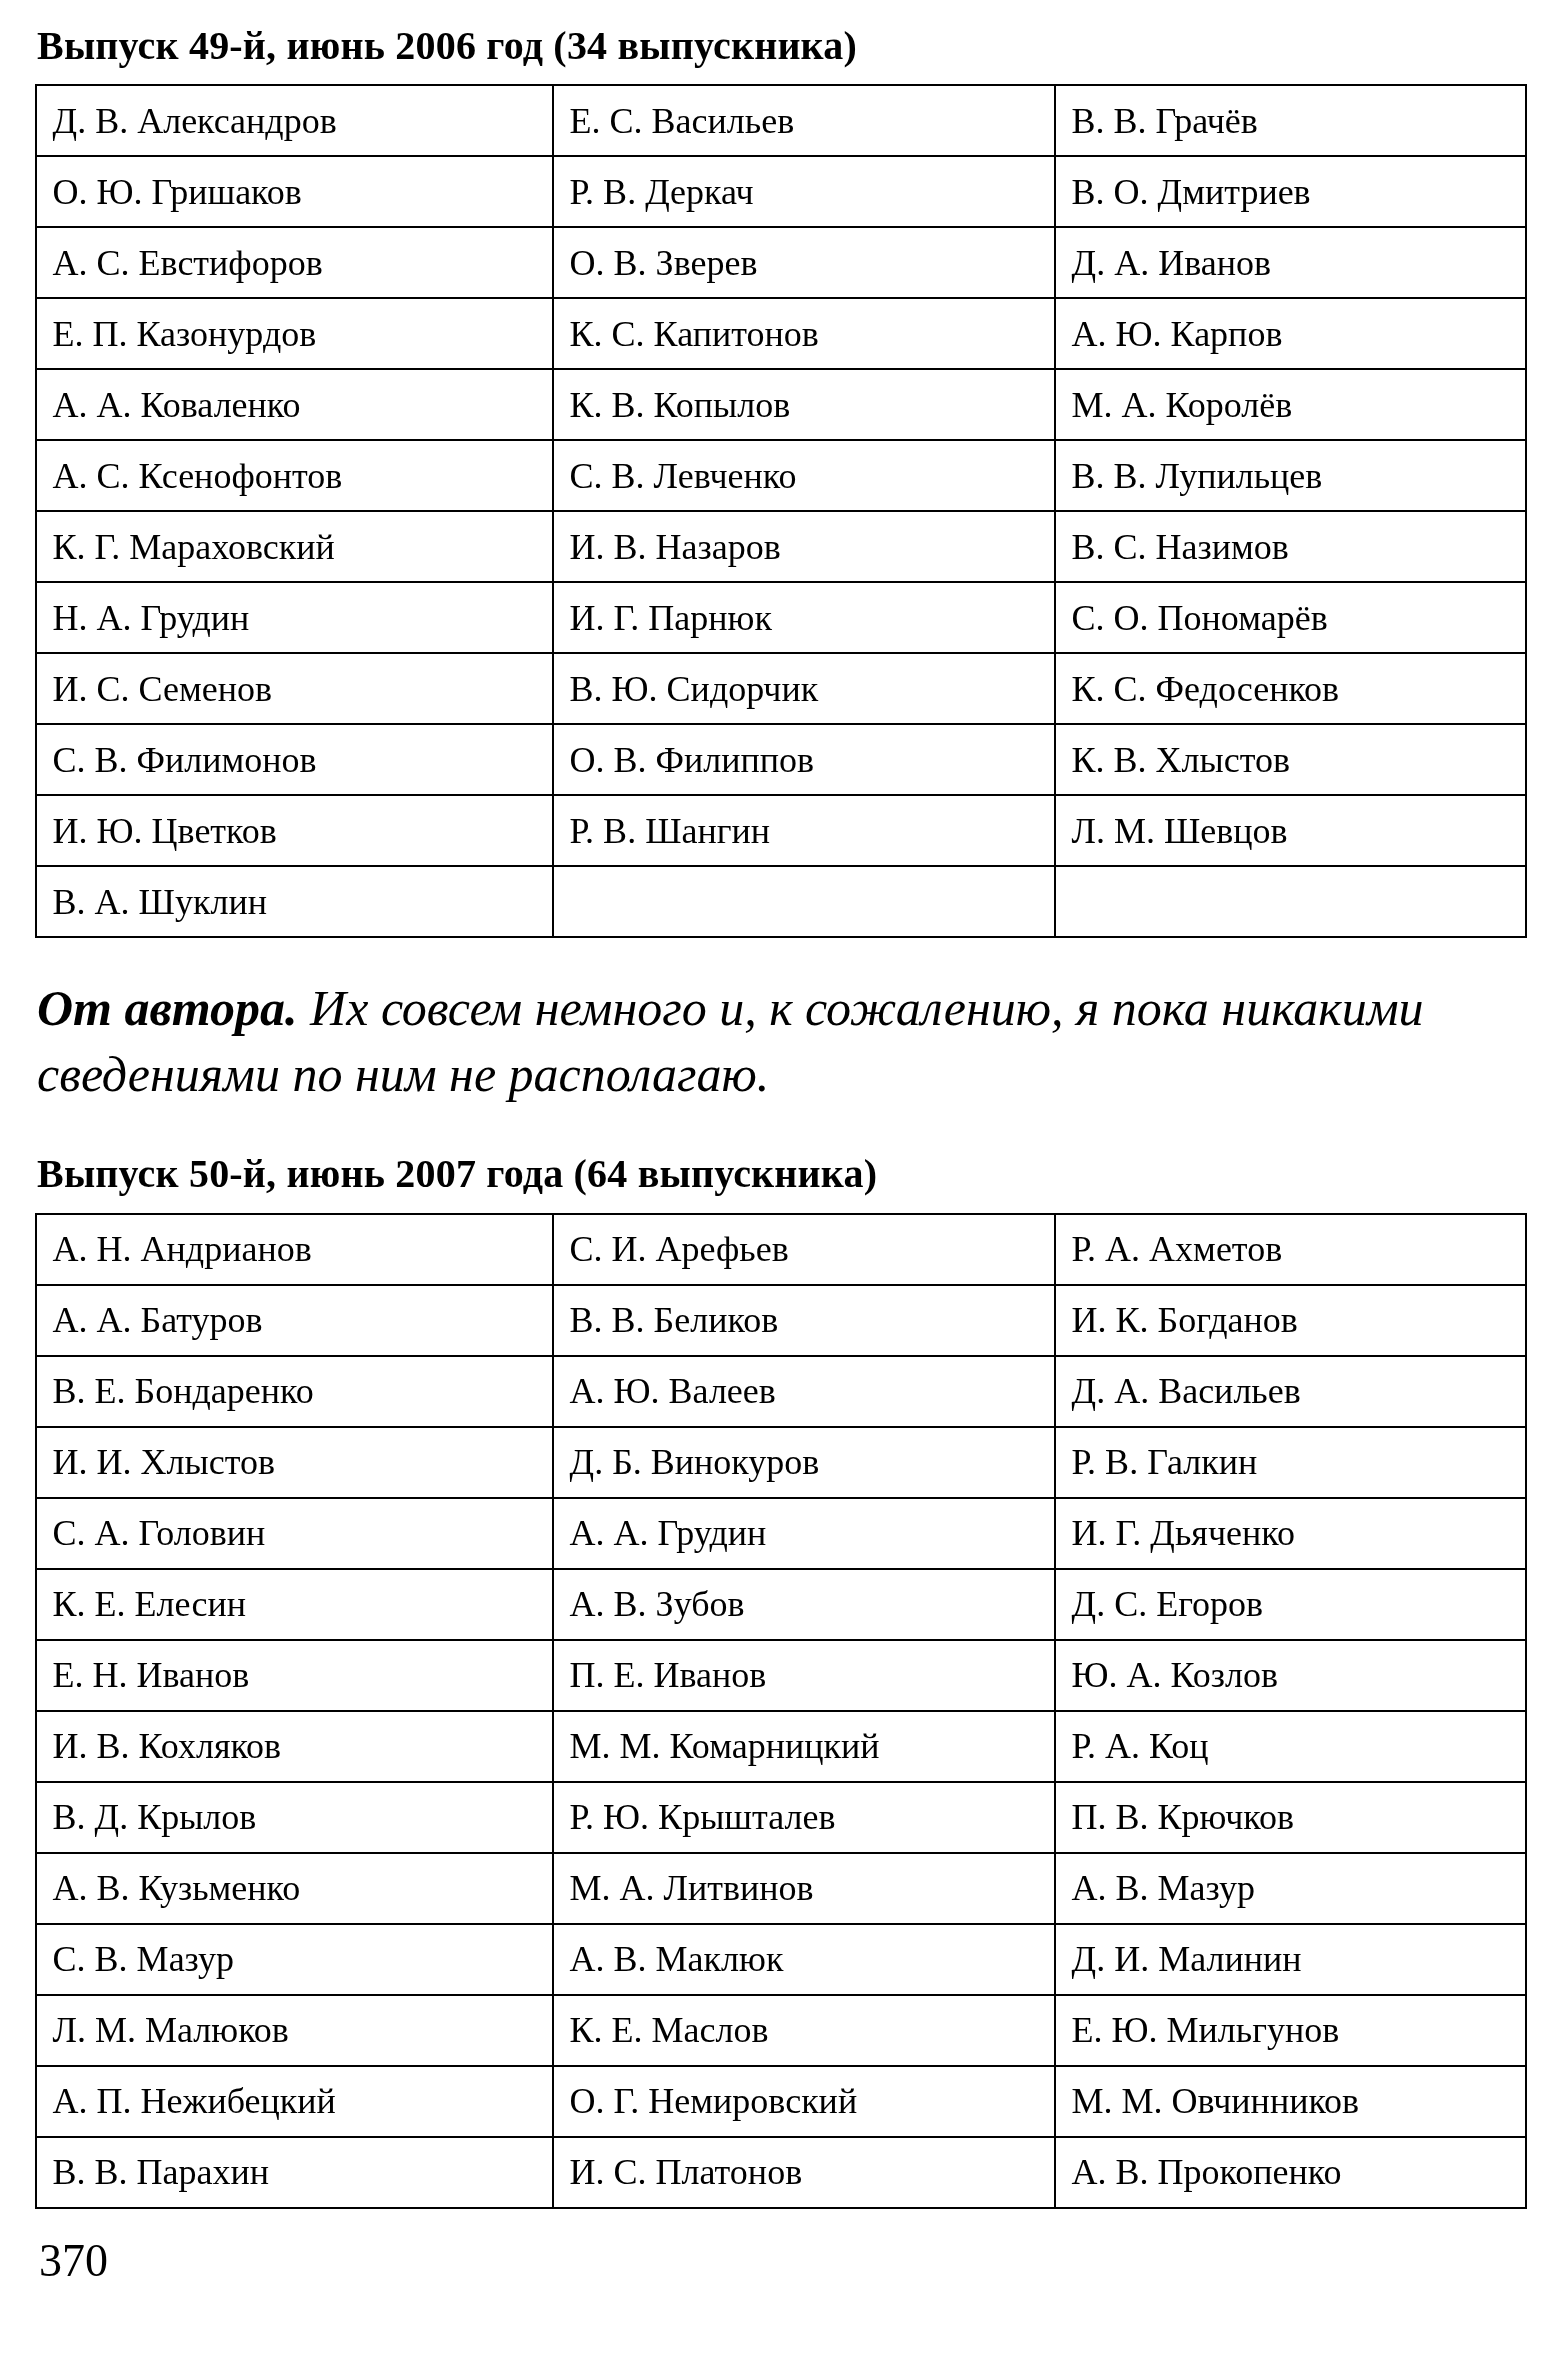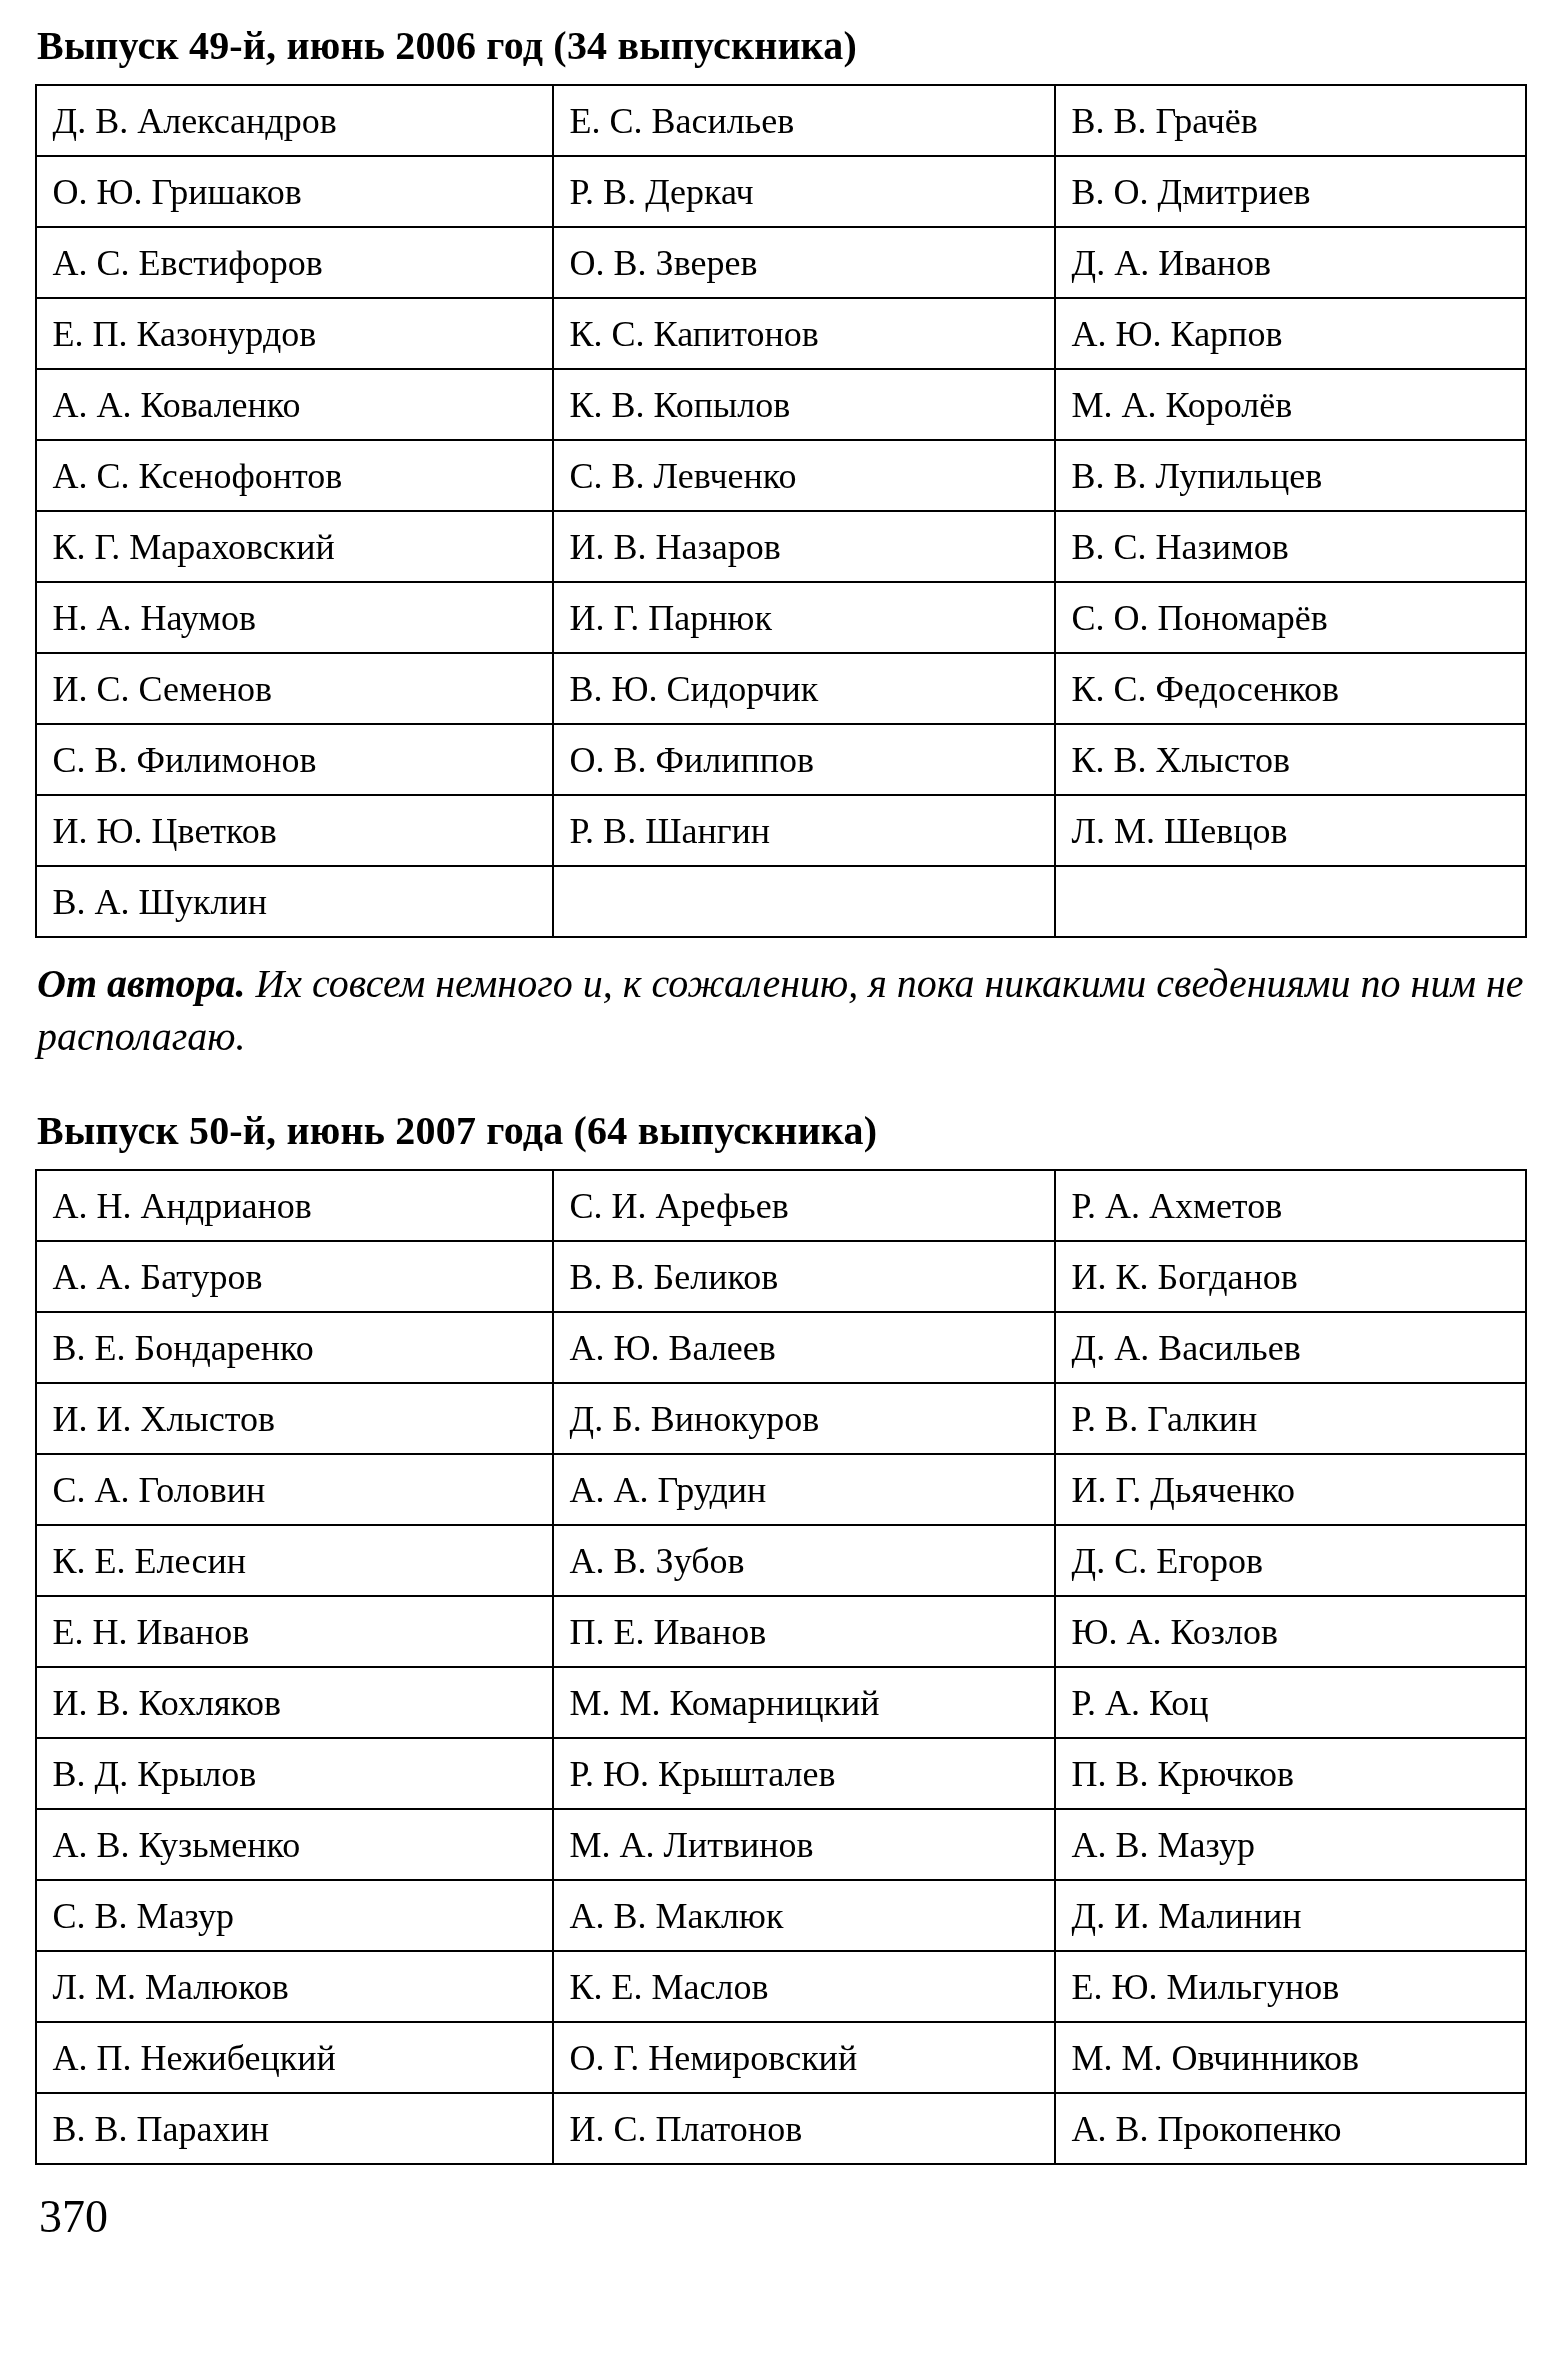--- a/index.html
+++ b/index.html
@@ -39,24 +39,24 @@
   table.roster td {
     border: 2.9px solid #000000;
     height: 69px;
     font-size: 36px;
     padding: 0 9.8px 0 15.6px;
     vertical-align: middle;
     white-space: nowrap;
     overflow: hidden;
   }
   .author-note {
-    font-size: 40px;
+    font-size: 50px;
     font-style: italic;
     line-height: 1.32;
-    margin: 20px 0 33px 2px;
+    margin: 37px 0 33px 2px;
     width: 1492px;
   }
   .author-note .note-lead {
     font-weight: bold;
     font-style: italic;
   }
   .second-title {
     margin-top: 43px;
   }
   .page-number {
@@ -107,21 +107,21 @@
           <td>А. С. Ксенофонтов</td>
           <td>С. В. Левченко</td>
           <td>В. В. Лупильцев</td>
         </tr>
         <tr>
           <td>К. Г. Мараховский</td>
           <td>И. В. Назаров</td>
           <td>В. С. Назимов</td>
         </tr>
         <tr>
-          <td>Н. А. Наумов</td>
+          <td>Н. А. Грудин</td>
           <td>И. Г. Парнюк</td>
           <td>С. О. Пономарёв</td>
         </tr>
         <tr>
           <td>И. С. Семенов</td>
           <td>В. Ю. Сидорчик</td>
           <td>К. С. Федосенков</td>
         </tr>
         <tr>
           <td>С. В. Филимонов</td>

